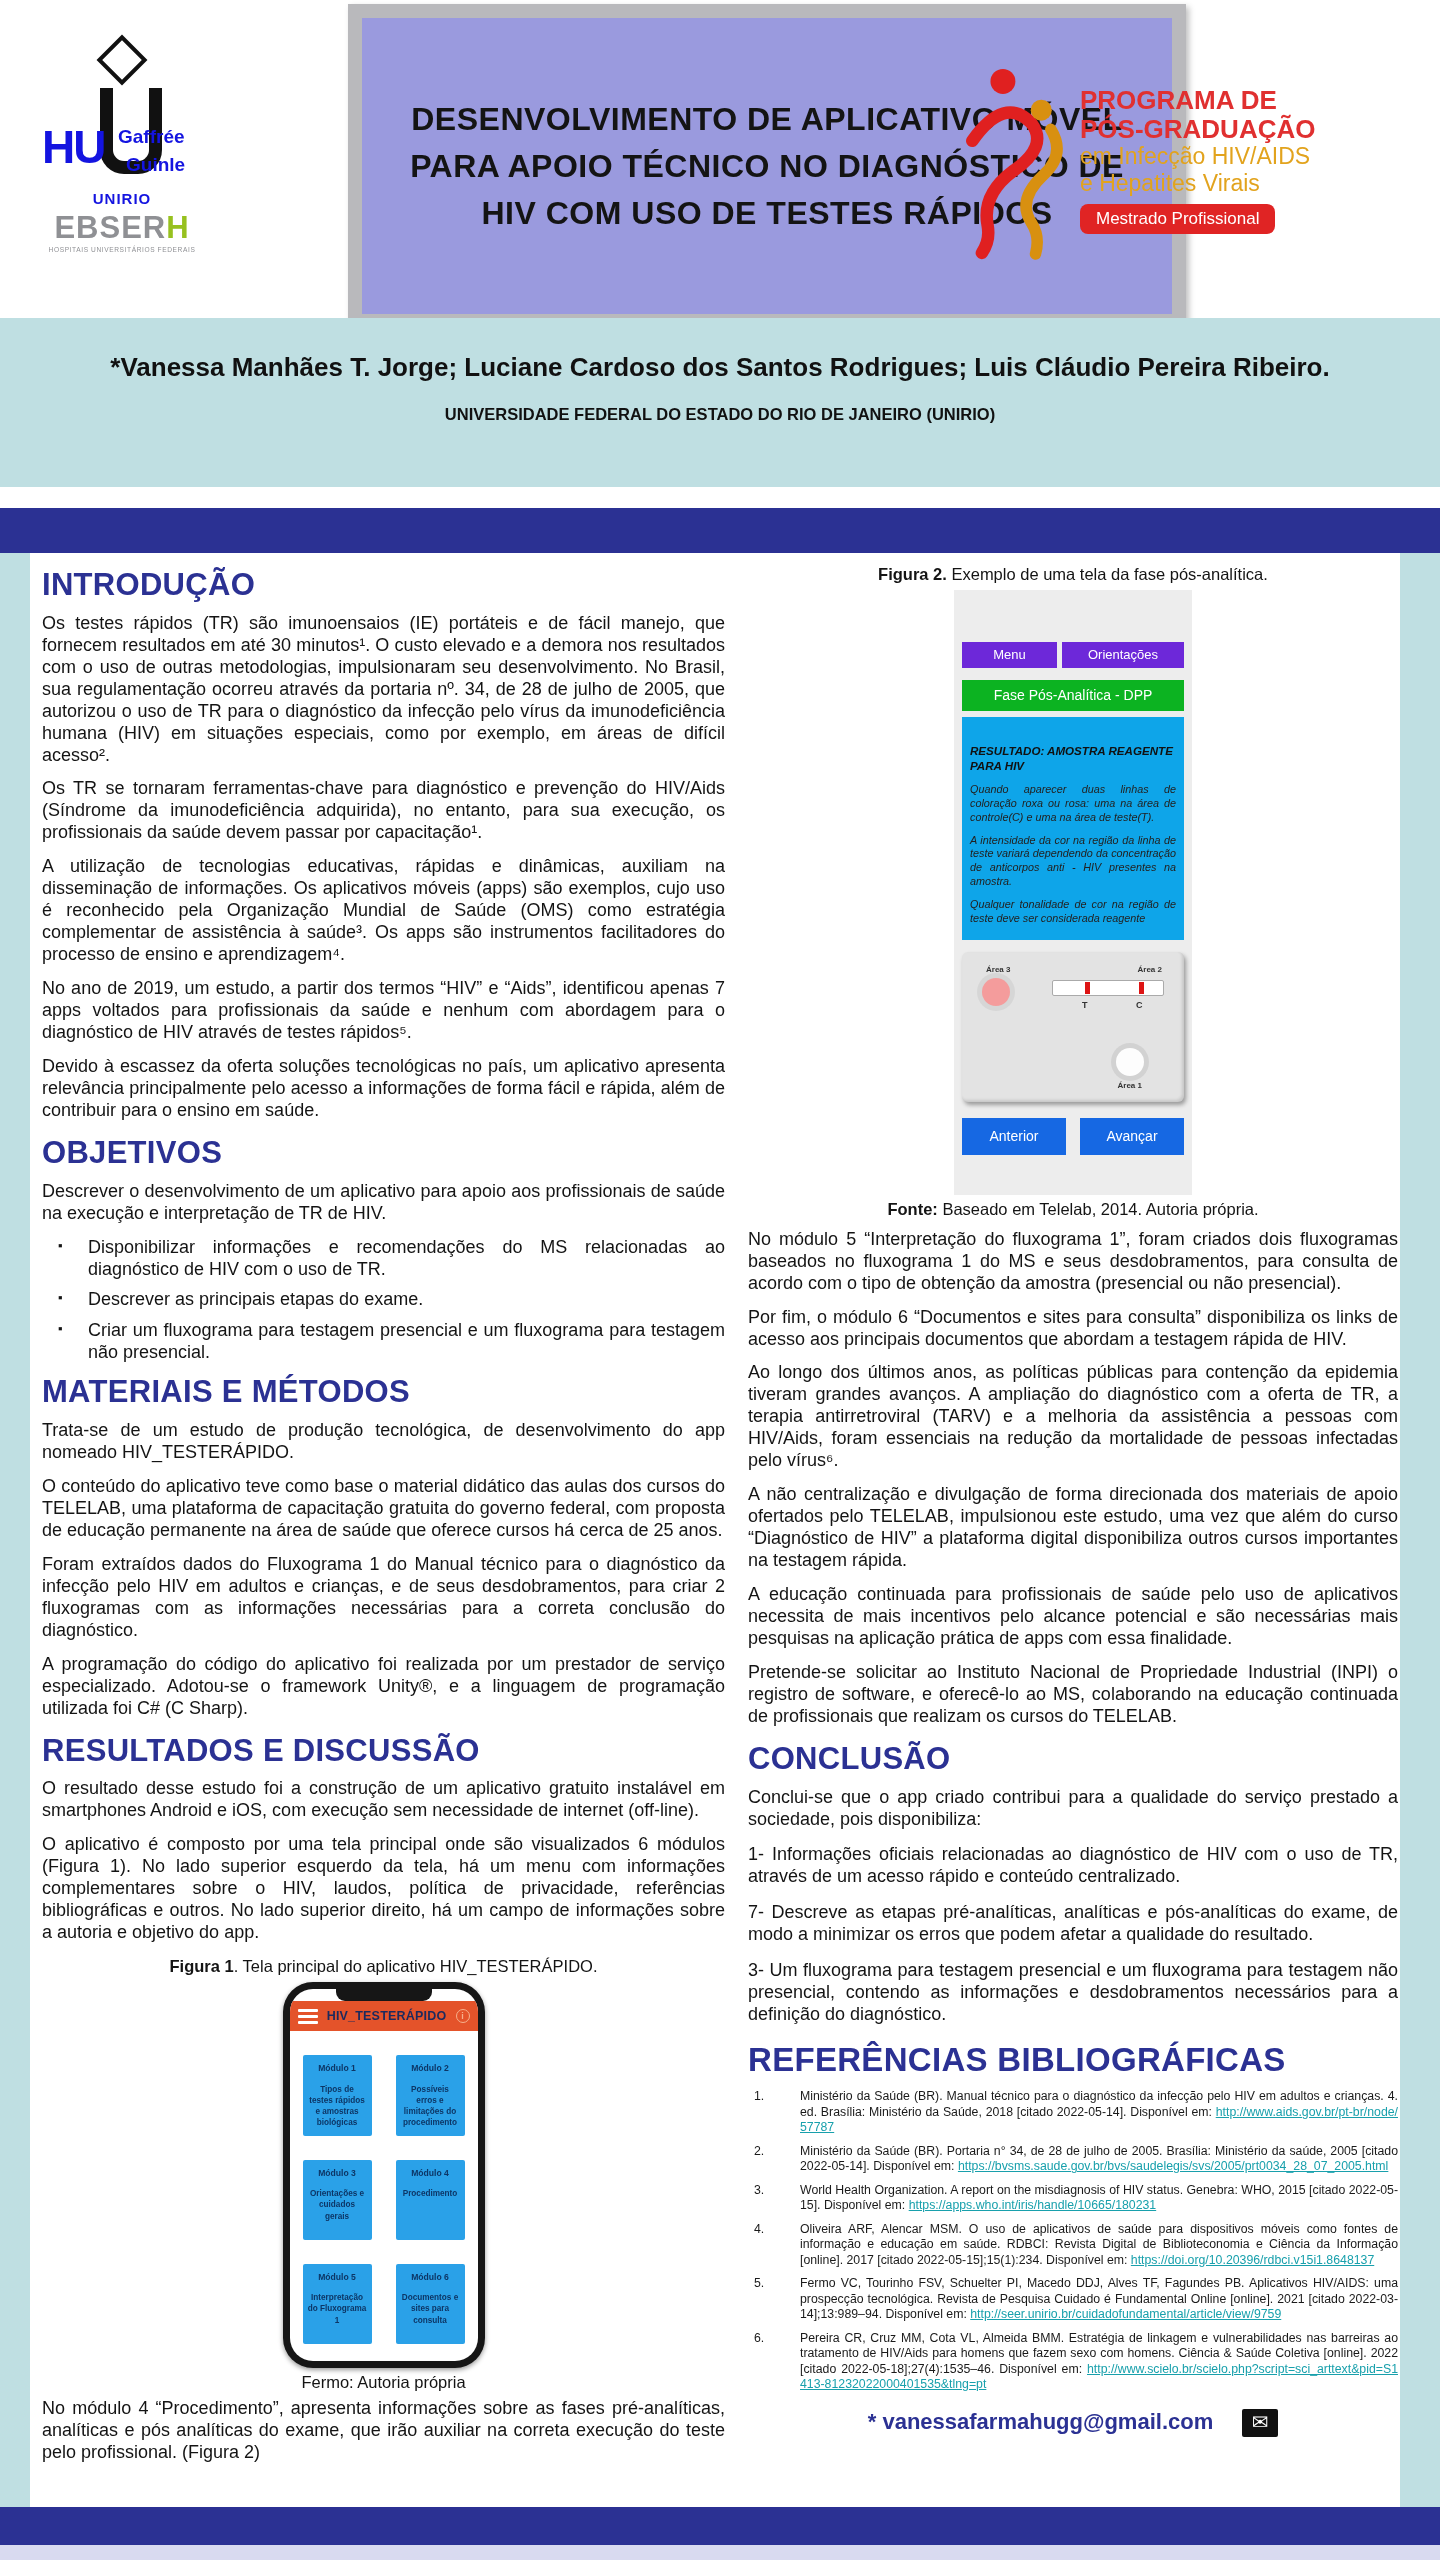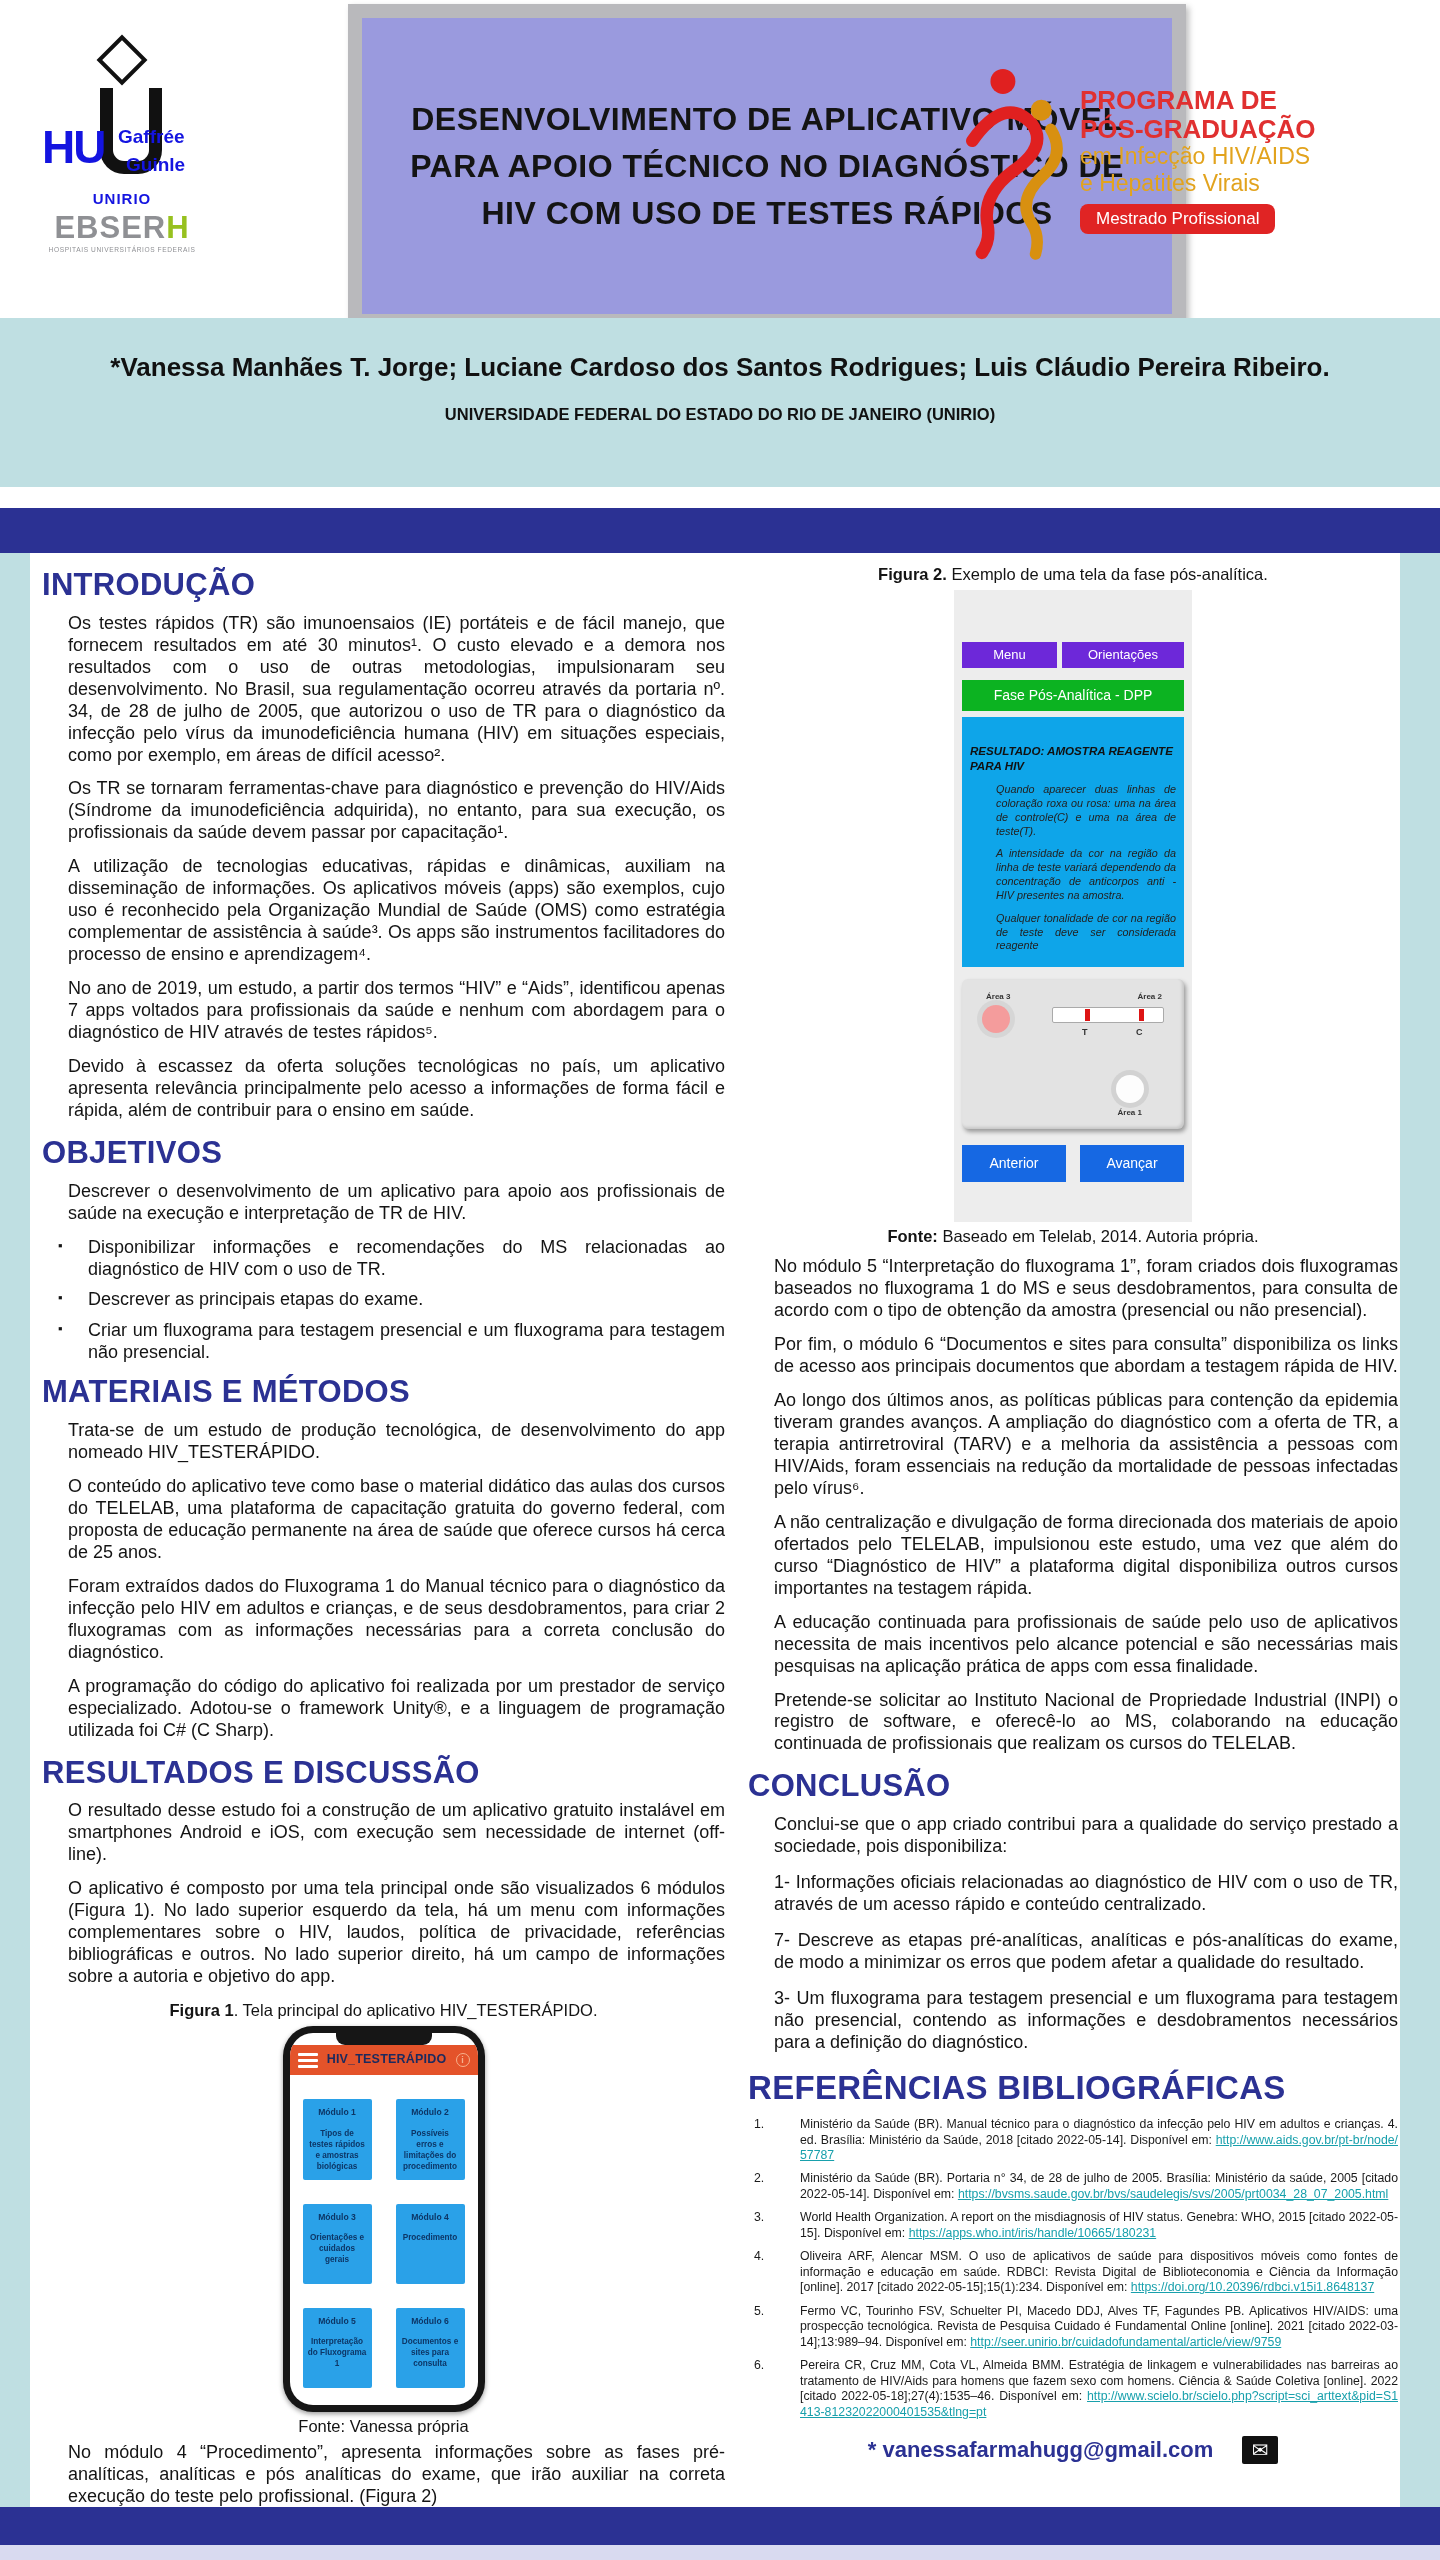--- a/index.html
+++ b/index.html
@@ -40,21 +40,21 @@
   .ppg-badge { margin-top:8px; display:inline-block; background:#e02424; color:#fff; font-size:17px; padding:5px 16px; border-radius:8px; }
 
   .authors-names { margin-top:34px; font-size:26px; font-weight:bold; color:#111; }
   .authors-affil { margin-top:22px; font-size:16.5px; font-weight:bold; color:#111; }
 
   
   .col { position:absolute; top:560px; z-index:1; font-size:18px; line-height:1.22; color:#141414; }
   .col-left { left:42px; width:683px; }
   .col-right { left:748px; width:650px; }
   h2.sec { color:#2b3193; font-size:31px; font-weight:bold; margin:6px 0 9px 0; letter-spacing:0.3px; }
-  .col p { text-align:justify; margin-bottom:12px;margin-left:26px; }
+  .col p { text-align:justify; margin-bottom:12px; }
   ul.objetivos { list-style:none; margin-bottom:4px; }
   ul.objetivos li { position:relative; padding-left:46px; margin-bottom:9px; text-align:justify; }
   ul.objetivos li::before { content:"▪"; position:absolute; left:16px; top:1px; font-size:13px; }
 
   .fig-caption { text-align:center; font-size:16.5px; margin:4px 0 6px 0; }
   .fig-caption b { font-weight:bold; }
   .fonte { text-align:center; font-size:16.5px; margin-top:4px; }
 
   
   .phone1-wrap { display:flex; justify-content:center; margin-top:4px; }
@@ -231,21 +231,21 @@
             <div class="tile-desc">Documentos e sites para consulta</div>
           </div>
         </div>
         <div class="search-pill">
           <span class="mag"></span>
           <span>Pesquisar</span>
         </div>
       </div>
     </div>
   </div>
-  <div class="fonte">Fonte: Vanessa própria</div>
+  <div class="fonte">Fermo: Autoria própria</div>
 
   <p style="margin-top:6px;">No módulo 4 “Procedimento”, apresenta informações sobre as fases pré-analíticas, analíticas e pós analíticas do exame, que irão auxiliar na correta execução do teste pelo profissional. (Figura 2)</p>
 </div>
 
 <div class="col col-right">
   <div class="fig-caption"><b>Figura 2.</b><span> Exemplo de uma tela da fase pós-analítica.</span></div>
 
   <div class="phone2">
     <div class="p2-btn-row">
       <div class="p2-btn p2-menu">Menu</div>

